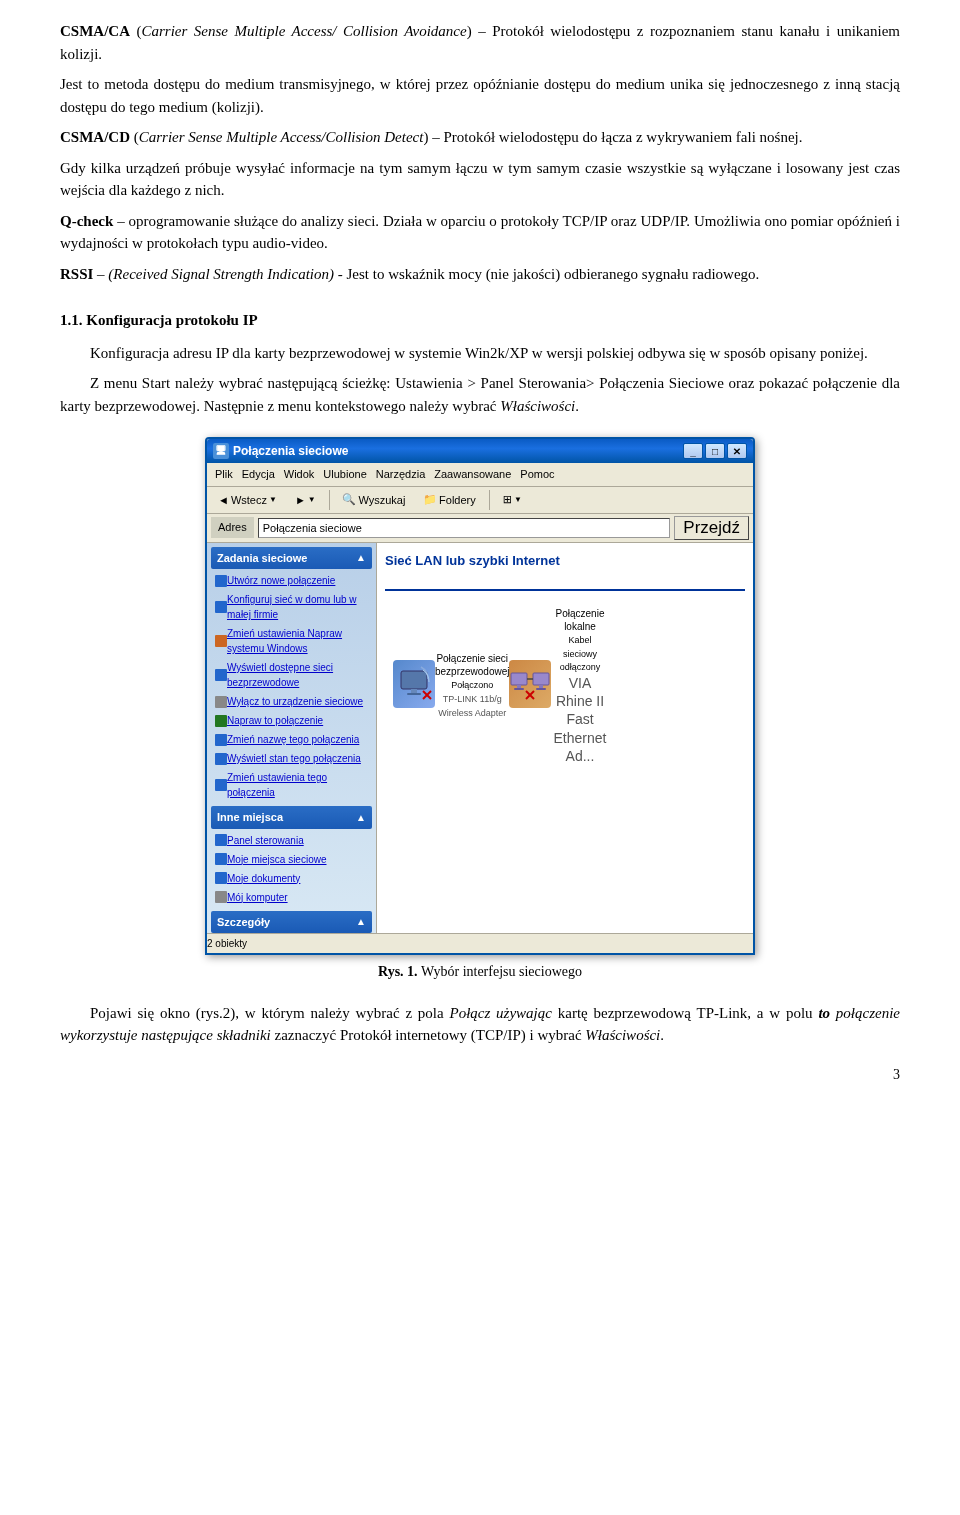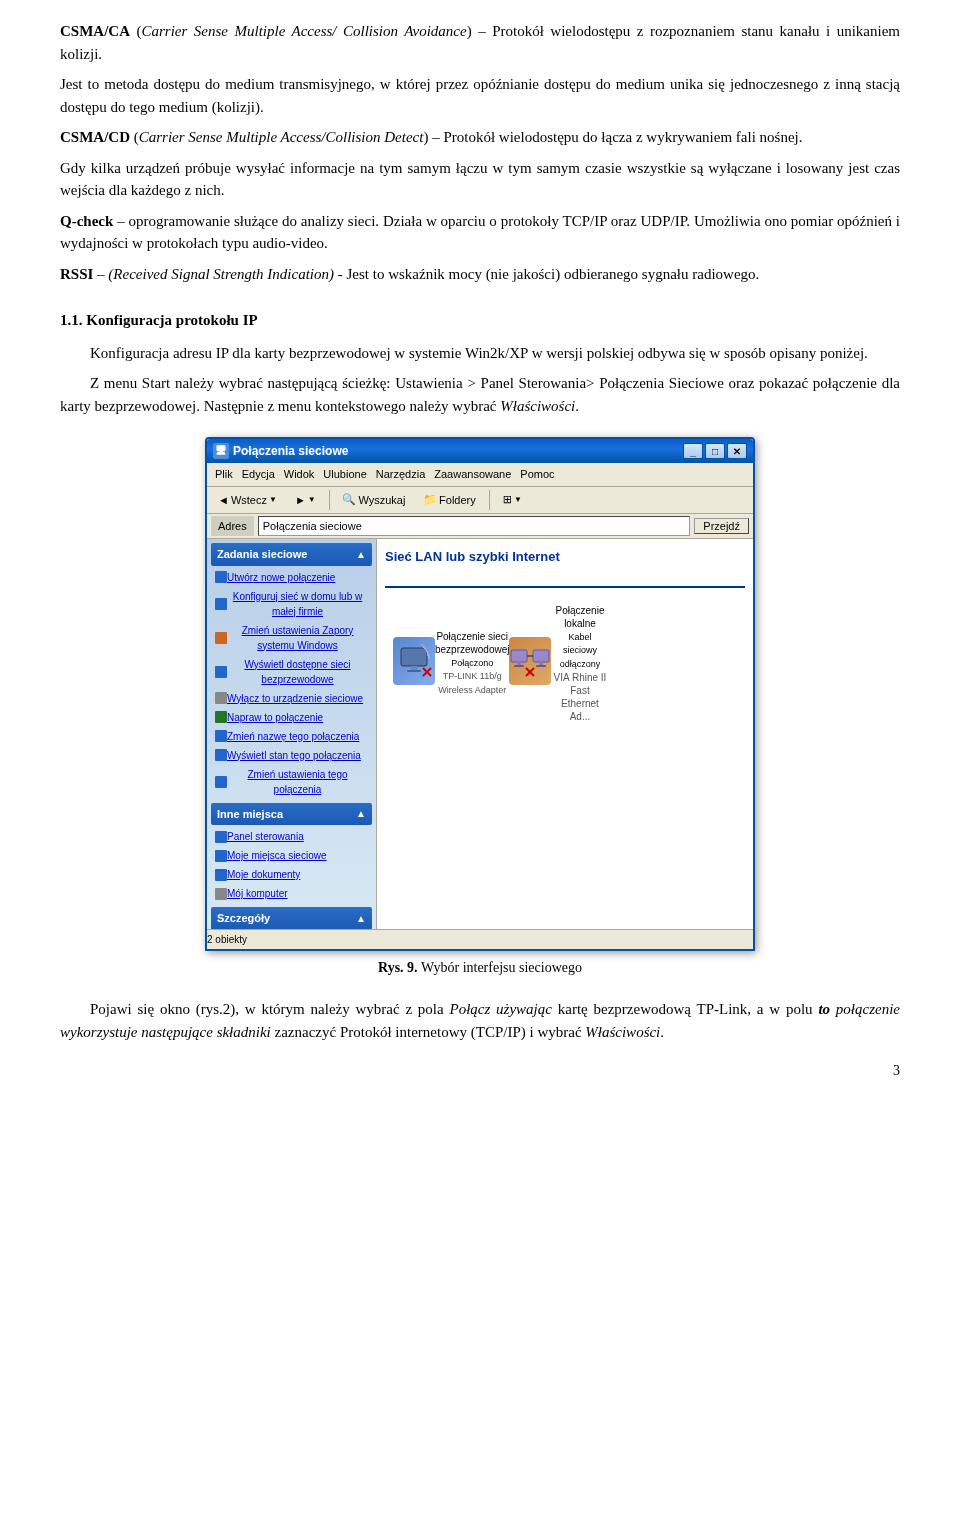--- a/index.html
+++ b/index.html
@@ -146,39 +146,38 @@
     .win-address-input {
       flex: 1;
       border: 1px inset #999;
       background: #fff;
       font-size: 11px;
       padding: 1px 4px;
       height: 20px;
     }
     .win-address-go {
       padding: 1px 8px;
-      font-size: 11px;
+      font-size: 17px;
       border: 1px outset #999;
       background: #ece9d8;
       cursor: pointer;
     }
     .win-body {
       display: flex;
       height: 390px;
     }
     .win-sidebar {
       width: 170px;
       background: linear-gradient(to bottom, #b8cfe8, #d8e8f4);
       border-right: 1px solid #aca899;
       padding: 4px;
       overflow-y: auto;
     }
     .win-sidebar-section {
       margin-bottom: 4px;
-      text-align: center;
     }
     .win-sidebar-header {
       background: linear-gradient(to bottom, #2a6dc5, #1a5ab5);
       color: #fff;
       font-size: 11px;
       font-weight: bold;
       padding: 3px 6px;
       border-radius: 2px;
       display: flex;
       align-items: center;
@@ -386,21 +385,21 @@
             <div class="win-sidebar-item">
               <span class="sq-blue win-sidebar-item-icon"></span>
               <span>Utwórz nowe połączenie</span>
             </div>
             <div class="win-sidebar-item">
               <span class="sq-blue win-sidebar-item-icon"></span>
               <span>Konfiguruj sieć w domu lub w małej firmie</span>
             </div>
             <div class="win-sidebar-item">
               <span class="sq-orange win-sidebar-item-icon"></span>
-              <span>Zmień ustawienia Zapory systemu Windows</span>
+              <span>Zmień ustawienia Napraw systemu Windows</span>
             </div>
             <div class="win-sidebar-item">
               <span class="sq-blue win-sidebar-item-icon"></span>
               <span>Wyświetl dostępne sieci bezprzewodowe</span>
             </div>
             <div class="win-sidebar-item">
               <span class="sq-gray win-sidebar-item-icon"></span>
               <span>Wyłącz to urządzenie sieciowe</span>
             </div>
             <div class="win-sidebar-item">
@@ -491,35 +490,35 @@
 
                   <line x1="18" y1="16" x2="24" y2="16" stroke="#444" stroke-width="1.5"></line>
 
                   <line x1="17" y1="28" x2="25" y2="36" stroke="#cc0000" stroke-width="2"></line>
                   <line x1="25" y1="28" x2="17" y2="36" stroke="#cc0000" stroke-width="2"></line>
                 </svg>
               </div>
               <div class="net-icon-label">
                 Połączenie lokalne<br>
                 <span style="color:#000;text-decoration:none;font-size:9px;">Kabel sieciowy odłączony</span><br>
-                <span style="color:#555;font-size:10px;">VIA Rhine II Fast Ethernet Ad...</span>
+                <span style="color:#555;font-size:14px;">VIA Rhine II Fast Ethernet Ad...</span>
               </div>
             </div>
           </div>
         </div>
       </div>
       
       <div class="win-statusbar">
         <span>2 obiekty</span>
       </div>
     </div>
 
     <div class="figure-caption">
       <strong>
-        <span>Rys. 9.</span>
+        <span>Rys. 1.</span>
       </strong>
       <span>Wybór interfejsu sieciowego</span>
     </div>
   </div>
 
   <p class="indent-paragraph">
     Pojawi się okno (rys.2), w którym należy wybrać z pola <em>Połącz używając</em> kartę bezprzewodową TP-Link, a w polu <em><strong>to</strong> połączenie wykorzystuje następujące składniki</em> zaznaczyć Protokół internetowy (TCP/IP) i wybrać <em>Właściwości</em>.
   </p>
 
 </div>

